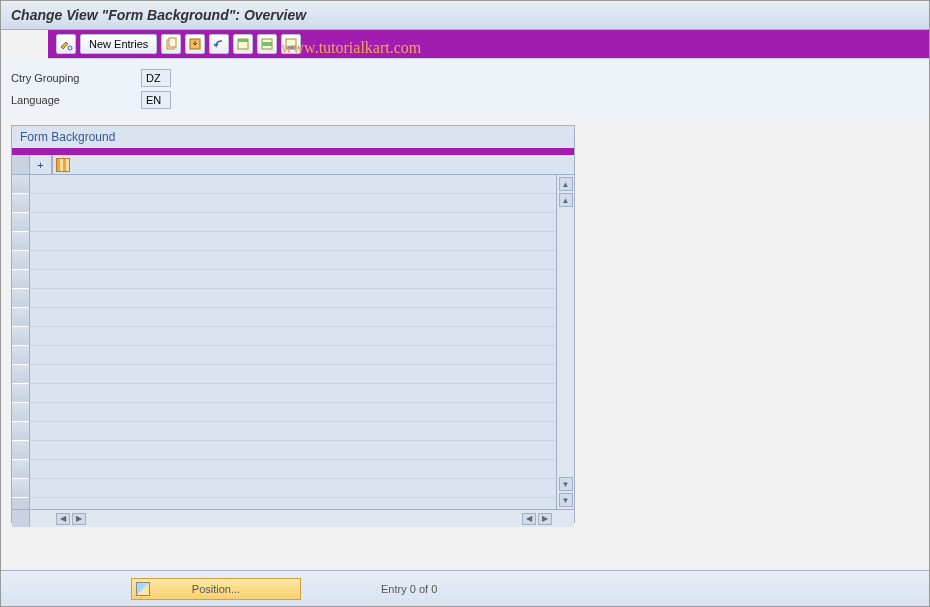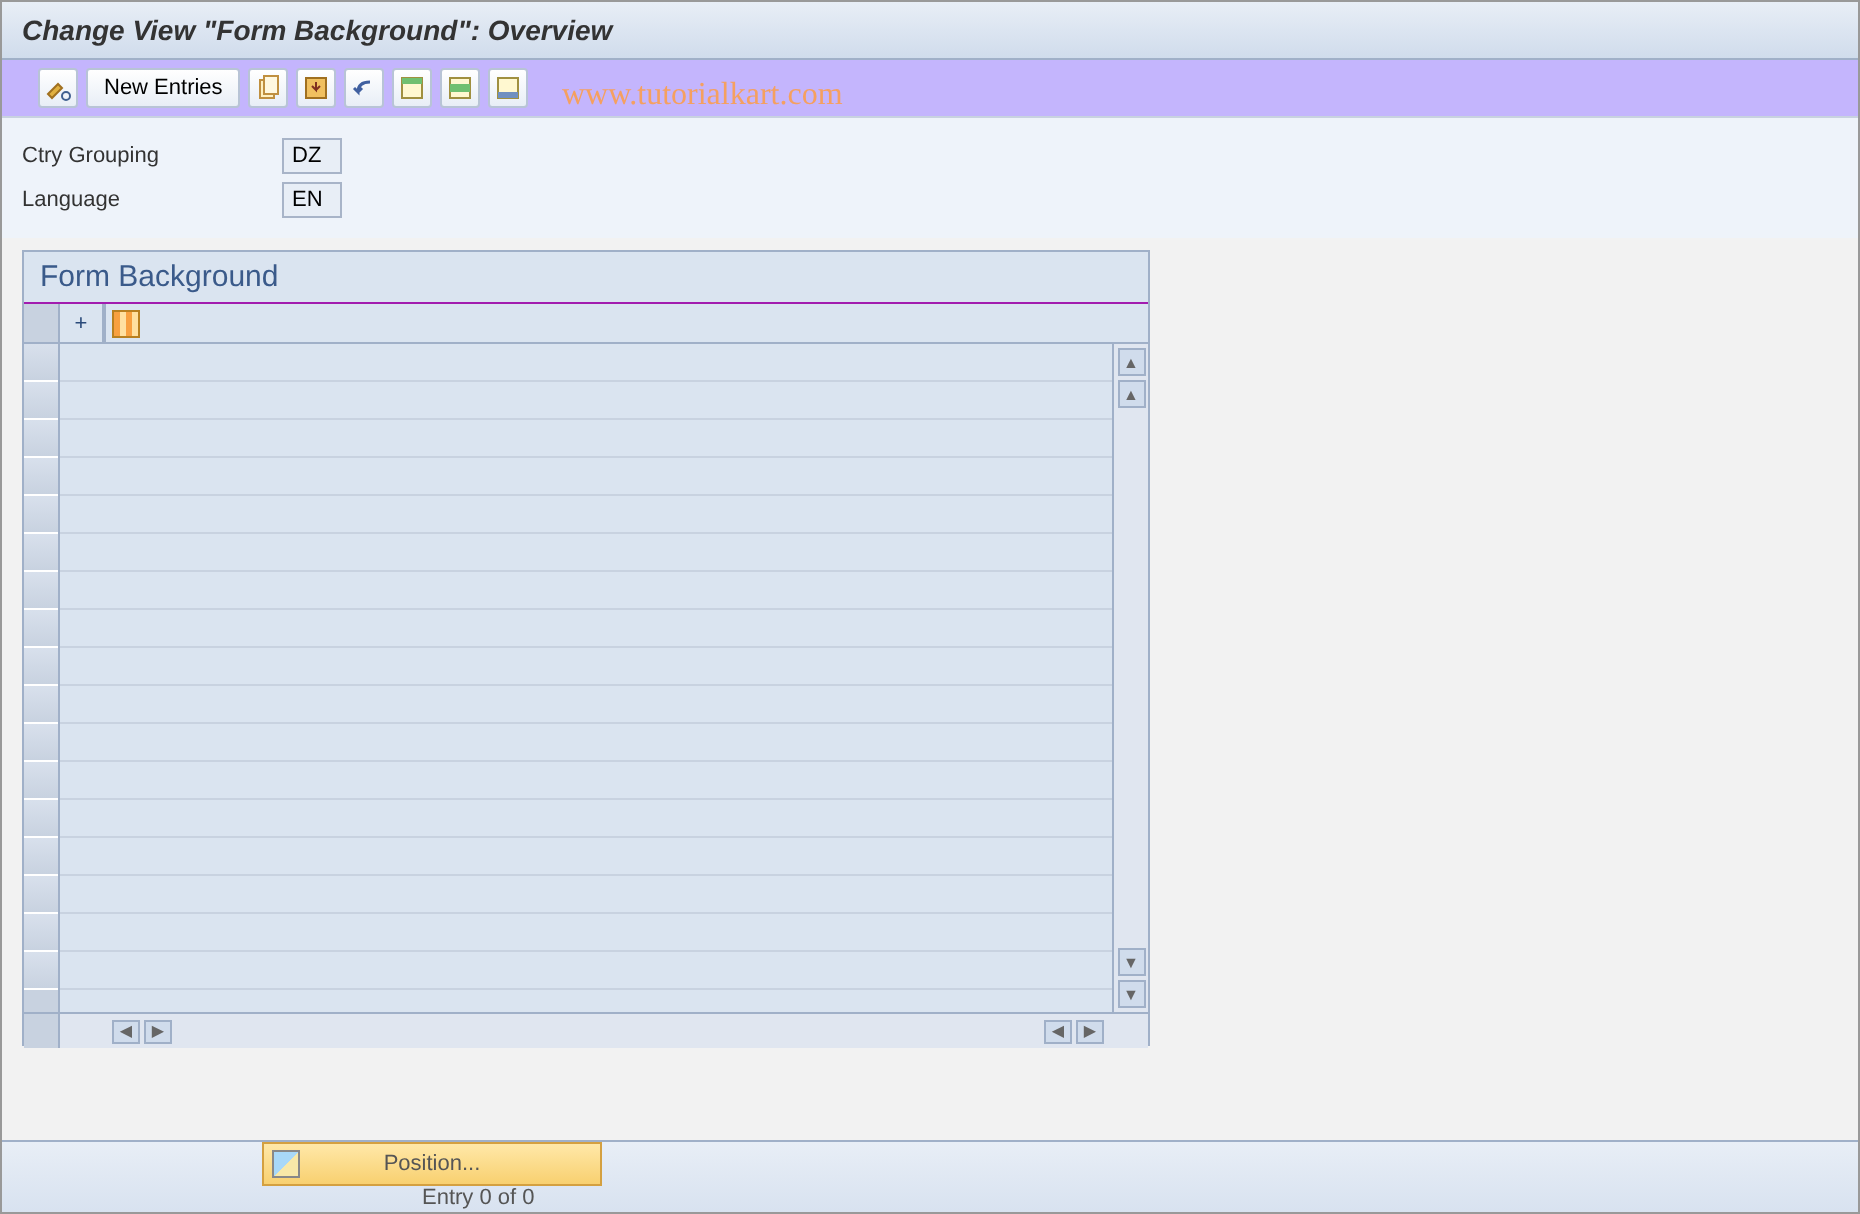--- a/index.html
+++ b/index.html
@@ -18,26 +18,27 @@
   .title-bar {
     background: linear-gradient(#e8eef6, #d0dcec);
     border-bottom: 1px solid #a0b0c8;
     padding: 6px 10px;
     font-style: italic;
     font-weight: bold;
     font-size: 14px;
     color: #333;
   }
   .toolbar {
-    background: #c4b5fd;
+    background: #a21caf;
     border-bottom: 1px solid #c8d2e0;
-    padding: 4px 18px;
+    padding: 4px 8px;
     display: flex;
     align-items: center;
     gap: 4px;
+    margin-left: 47px;
   }
   .tb-btn {
     width: 20px;
     height: 20px;
     border: 1px solid #b8c4d6;
     background: linear-gradient(#fff, #e8eef6);
     display: flex;
     align-items: center;
     justify-content: center;
     border-radius: 2px;
@@ -95,23 +96,23 @@
     margin: 6px 10px 0 10px;
     border: 1px solid #a0b0c8;
     background: #e8eef6;
     width: 564px;
     height: 398px;
     position: relative;
   }
   .table-title {
     background: #dae4f0;
     padding: 4px 8px;
-    border-bottom: 1px solid #a21caf;
+    border-bottom: 7px solid #a21caf;
     color: #3a5a8a;
-    font-size: 15px;
+    font-size: 12px;
   }
   .table-header {
     display: flex;
     background: #dae4f0;
     border-bottom: 1px solid #a0b0c8;
     height: 20px;
   }
   .th-sel {
     width: 18px;
     border-right: 1px solid #a0b0c8;
@@ -206,23 +207,22 @@
     font-size:8px; color:#666;
     cursor:pointer;
   }
   .footer-bar {
     position: absolute;
     bottom: 0; left: 0; right: 0;
     height: 36px;
     background: linear-gradient(#e8eef6, #d8e2f0);
     border-top: 1px solid #a0b0c8;
     display:flex;
-    align-items:flex-start;
+    align-items:center;
     padding-left: 130px;
-    flex-direction: column;
   }
   .position-btn {
     width: 170px;
     height: 22px;
     border: 1px solid #d4a040;
     background: linear-gradient(#ffe8a8, #f8d070);
     display:flex;
     align-items:center;
     justify-content:center;
     cursor:pointer;

